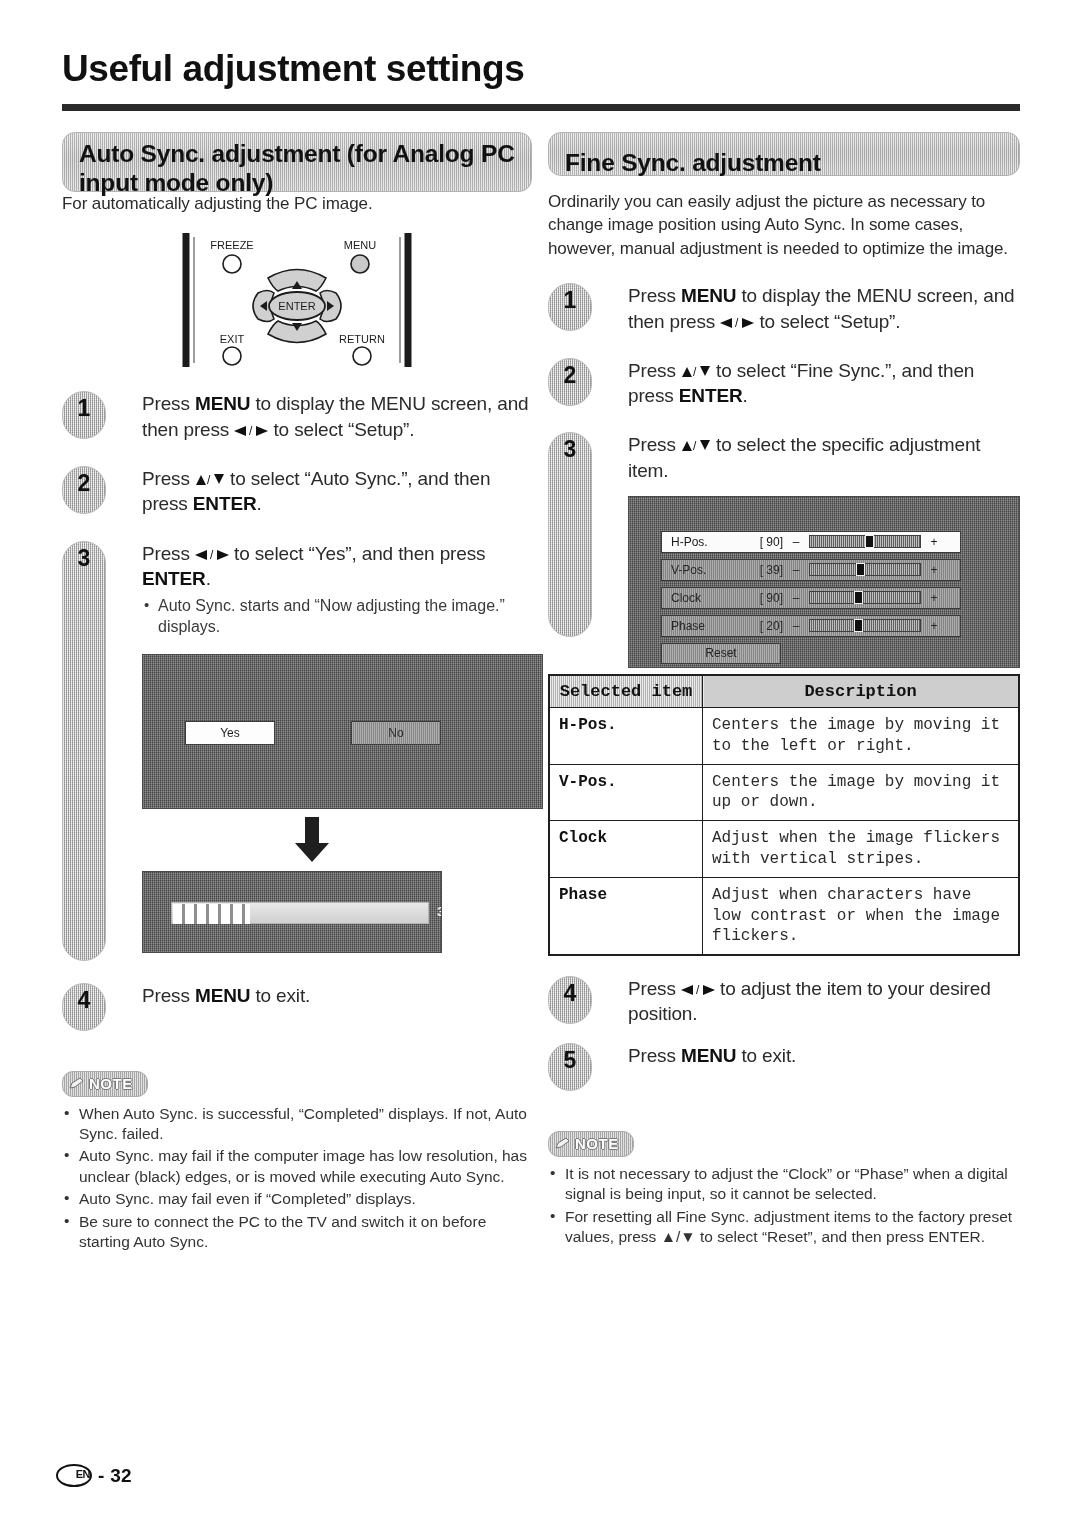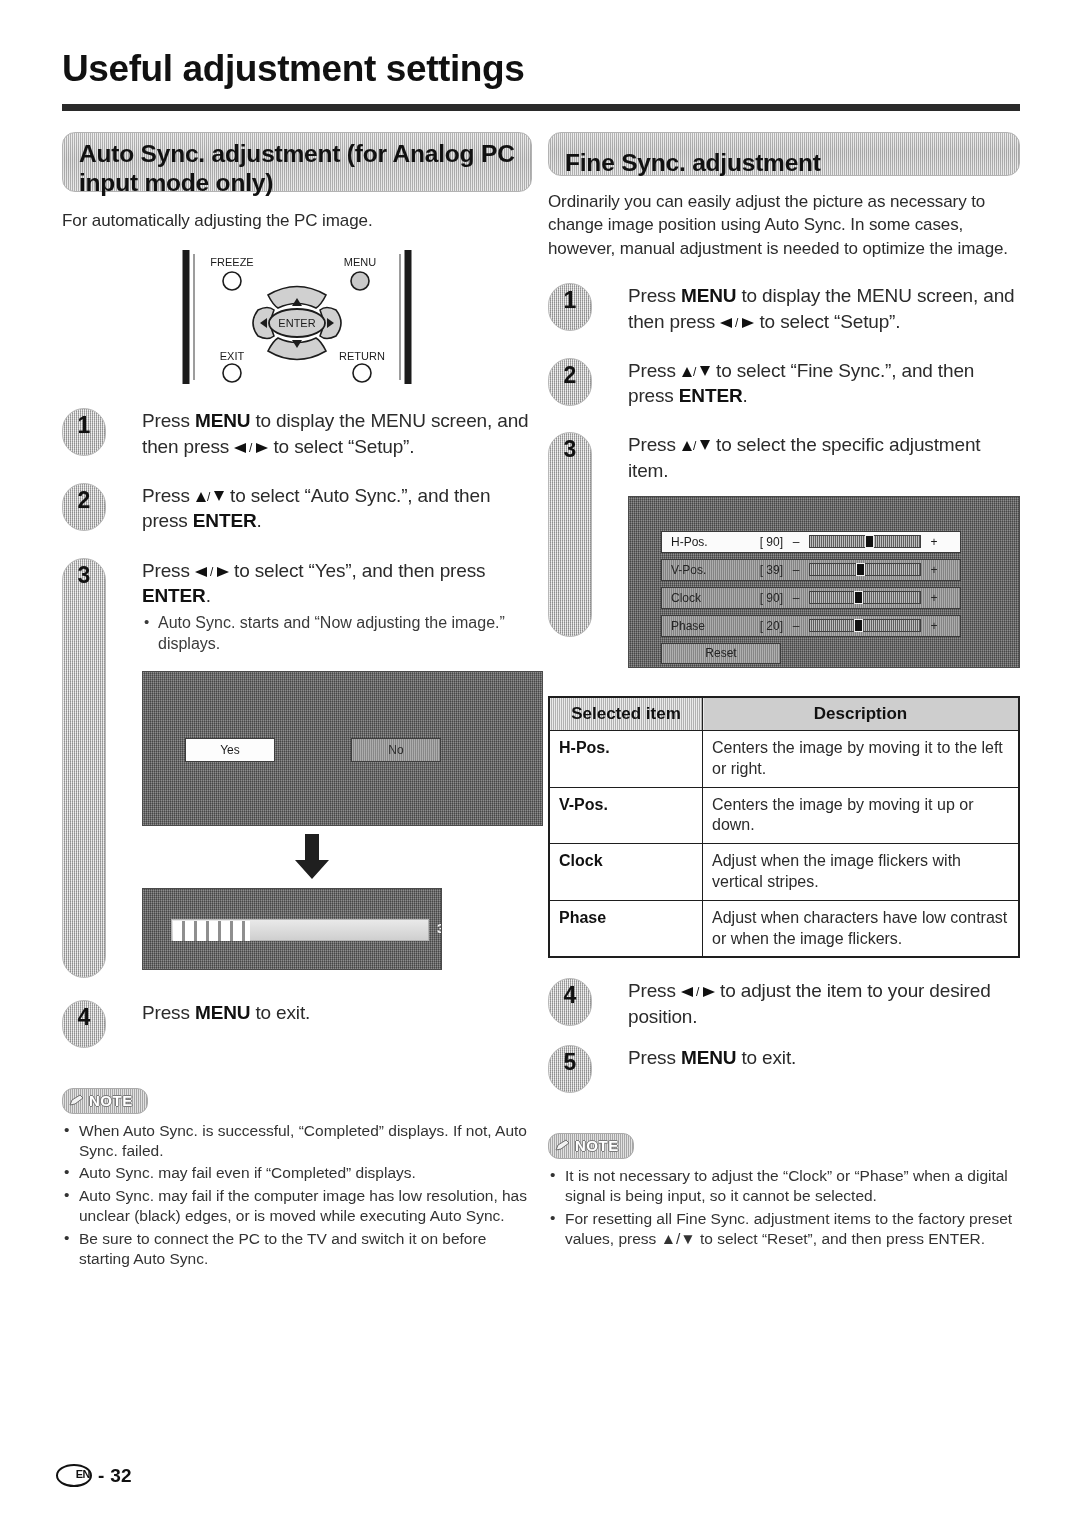--- a/index.html
+++ b/index.html
@@ -392,21 +392,21 @@
 
 <div class="page">
 
   <div class="page-title">Useful adjustment settings</div>
   <div class="title-rule"></div>
 
   <div class="col-left">
 
     <div class="sec-head two-line">Auto Sync. adjustment (for Analog PC input mode only)</div>
 
-    <div class="body-text" style="margin-top:17px;">For automatically adjusting the PC image.</div>
+    <div class="body-text" style="">For automatically adjusting the PC image.</div>
 
     <div class="remote-fig">
       <svg width="250" height="138" viewBox="0 0 250 138">
 
         <path d="M14 2 L14 136" stroke="#1b1b1b" stroke-width="7" fill="none"></path>
         <path d="M22 6 L22 132" stroke="#7d7d7d" stroke-width="1.5" fill="none"></path>
         <path d="M236 2 L236 136" stroke="#1b1b1b" stroke-width="7" fill="none"></path>
         <path d="M228 6 L228 132" stroke="#7d7d7d" stroke-width="1.5" fill="none"></path>
 
         <text x="60" y="18" font-family="Liberation Sans, sans-serif" font-size="11" fill="#1c1c1c" text-anchor="middle">FREEZE</text>
@@ -501,22 +501,22 @@
       <span class="note-badge">
         <span class="note-pencil">
           <svg width="16" height="13" viewBox="0 0 16 13">
               <path d="M1 11 L3 6 L11 1 L14 4 L6 10 Z" fill="#f2f2f2" stroke="#6f6f6f" stroke-width="1"></path>
             </svg>
         </span>
         <span>NOTE</span>
       </span>
       <ul class="note-list">
         <li>When Auto Sync. is successful, “Completed” displays. If not, Auto Sync. failed.</li>
+        <li>Auto Sync. may fail if the computer image has low resolution, has unclear (black) edges, or is moved while executing Auto Sync.</li>
         <li>Auto Sync. may fail even if “Completed” displays.</li>
-        <li>Auto Sync. may fail if the computer image has low resolution, has unclear (black) edges, or is moved while executing Auto Sync.</li>
         <li>Be sure to connect the PC to the TV and switch it on before starting Auto Sync.</li>
       </ul>
     </div>
   </div>
 
   <div class="col-right">
 
     <div class="sec-head one-line">Fine Sync. adjustment</div>
 
     <div class="body-text" style="margin-top:14px;">Ordinarily you can easily adjust the picture as necessary to change image position using Auto Sync. In some cases, however, manual adjustment is needed to optimize the image.</div>
@@ -592,21 +592,21 @@
           <span class="fs-bar">
               <span class="fs-knob" style="left:40%;"></span>
             </span>
           <span class="fs-plus">+</span>
         </div>
 
         <div class="fs-reset" style="top:146px;">Reset</div>
       </div>
     </div>
 
-    <table class="desc-table" style="margin-top:28px;">
+    <table class="desc-table" style="margin-top:6px;font-family:Liberation Mono, monospace;">
       <thead>
         <tr>
           <th>Selected item</th>
           <th>Description</th>
         </tr>
       </thead>
       <tbody>
         <tr>
           <td class="item">H-Pos.</td>
           <td>Centers the image by moving it to the left or right.</td>

